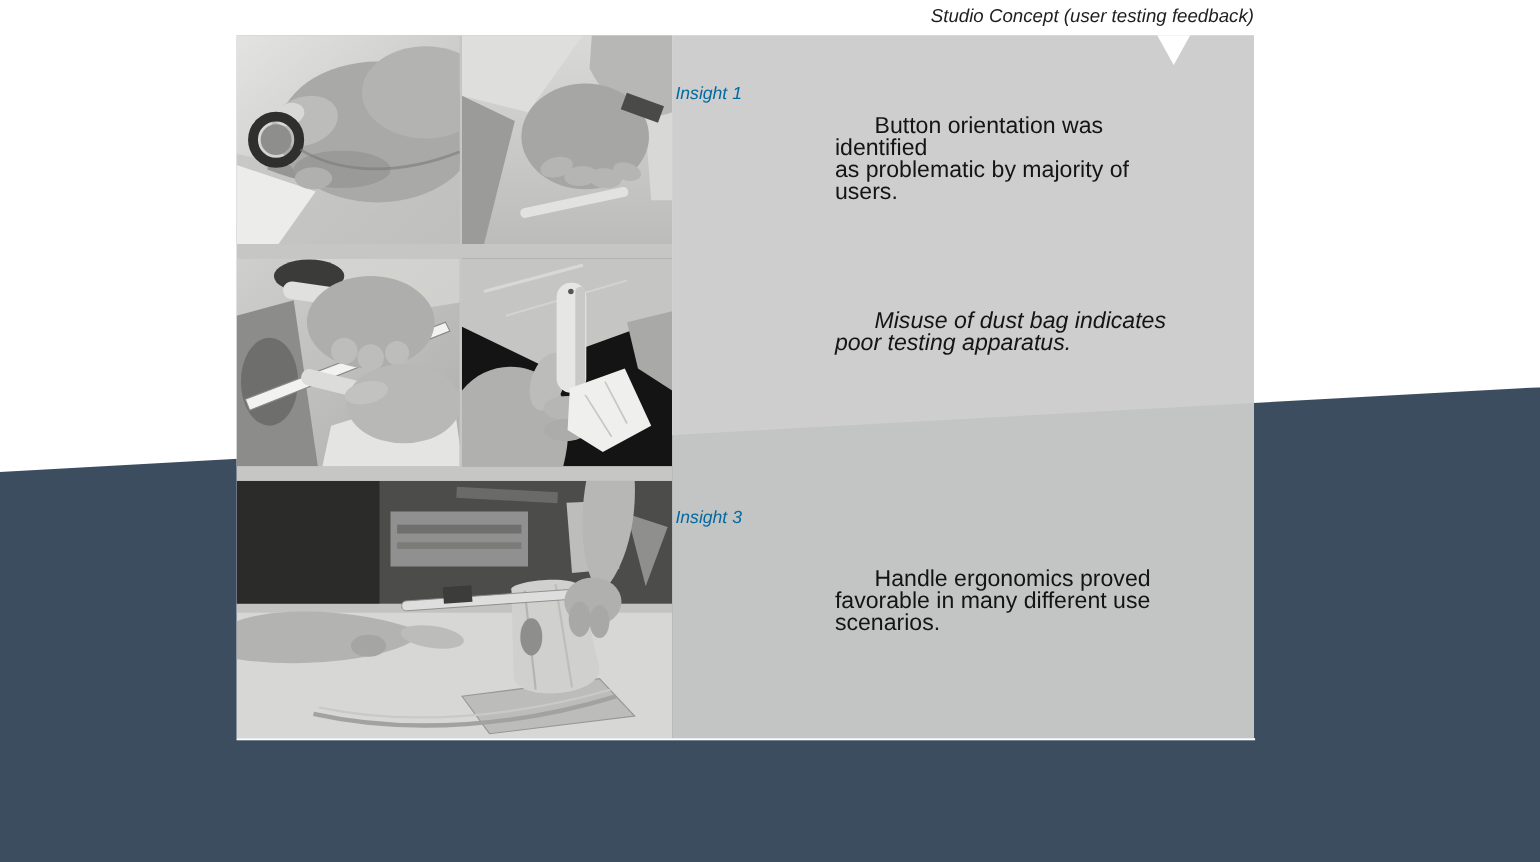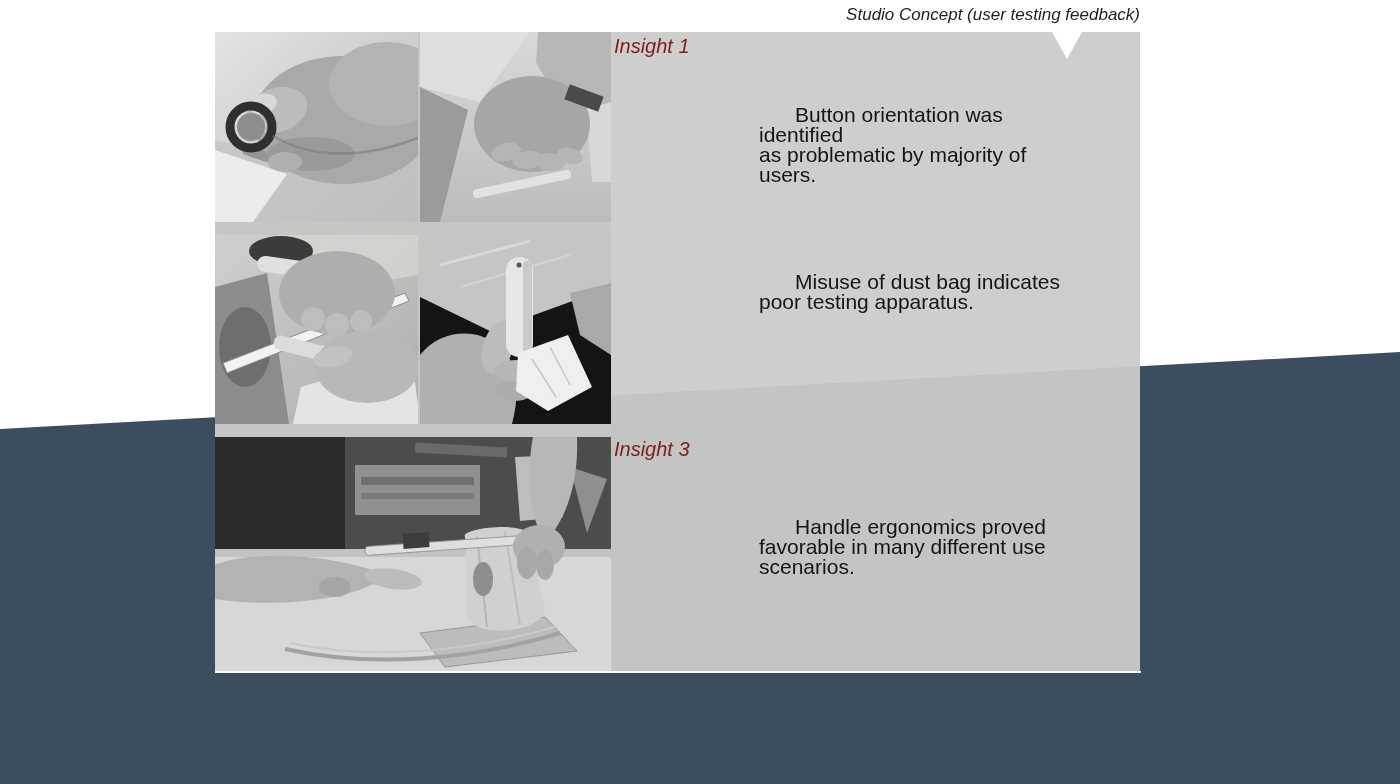--- a/index.html
+++ b/index.html
@@ -40,25 +40,25 @@
     position:absolute; left:611px; top:32px; width:529px; height:639px;
     background:rgba(202,203,202,0.95);
   }
   .notch {
     position:absolute; left:441px; top:0; width:0; height:0;
     border-left:15px solid transparent; border-right:15px solid transparent;
     border-top:27px solid #ffffff;
   }
   .insight-heading {
     position:absolute; left:0; width:300px; padding-left:3px;
-    font-style:italic; font-size:20px; line-height:24px; color:#7f1d1d;
-  }
-  #h1 { top:2px; } #h2 { top:203px; } #h3 { top:405px; }
+    font-style:italic; font-size:16px; line-height:24px; color:#0369a1;margin-top:40px;
+  }
+  #h1 { top:2px; } #h2 { top:203px; } #h3 { top:387px; }
   .insight-text { position:absolute; left:148px; width:310px; }
-  #txt1 { top:73px; } #txt2 { top:240px; } #txt3 { top:485px; }
+  #txt1 { top:73px; } #txt2 { top:250px;font-style:italic; } #txt3 { top:485px; }
   .insight-text p {
     margin:0; font-size:21px; line-height:20px; color:#141414;
     white-space:pre-line; text-indent:36px;
   }
 
   
   .bottom-rule {
     position:absolute; left:215px; top:671px; width:926px; height:2px;
     background:#fbfbfb;
   }

